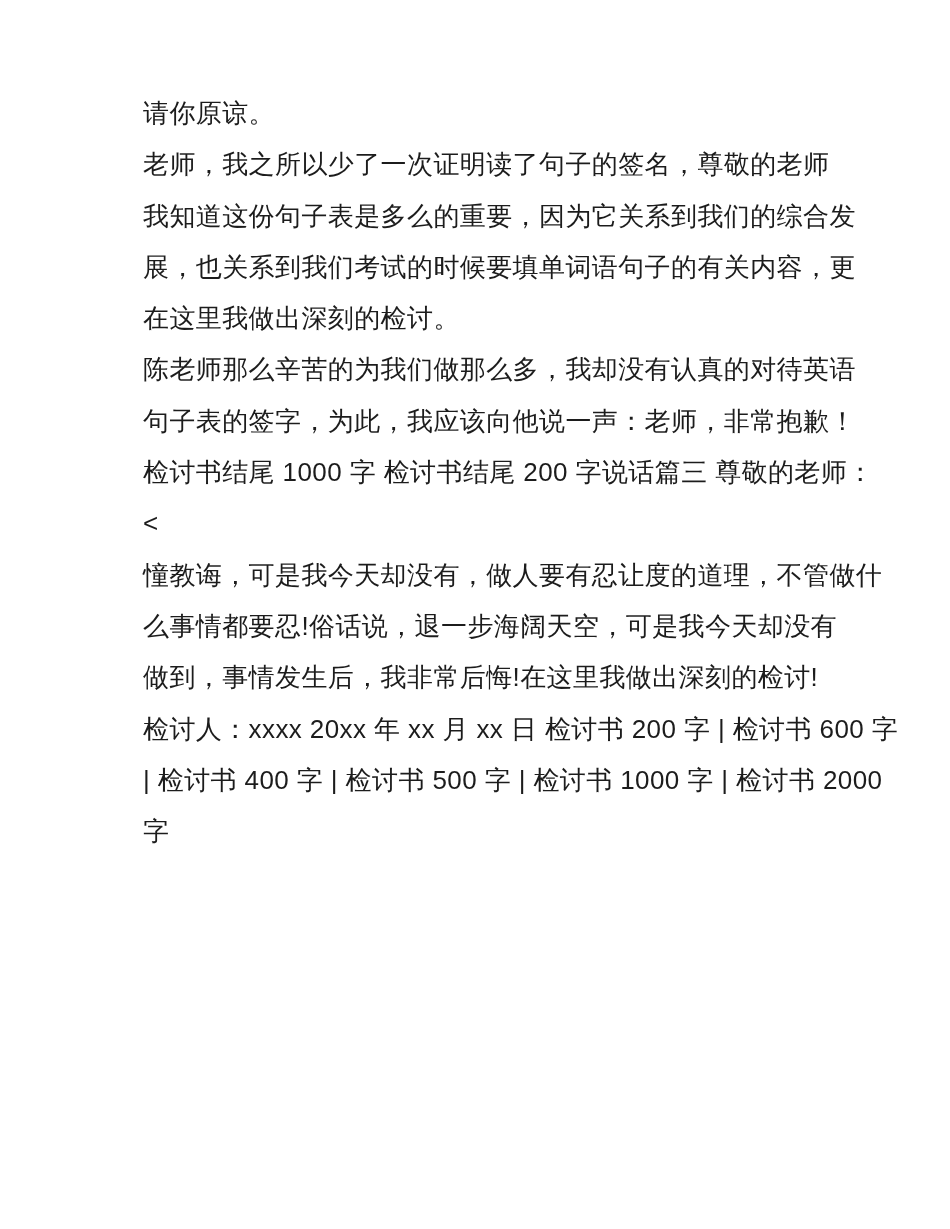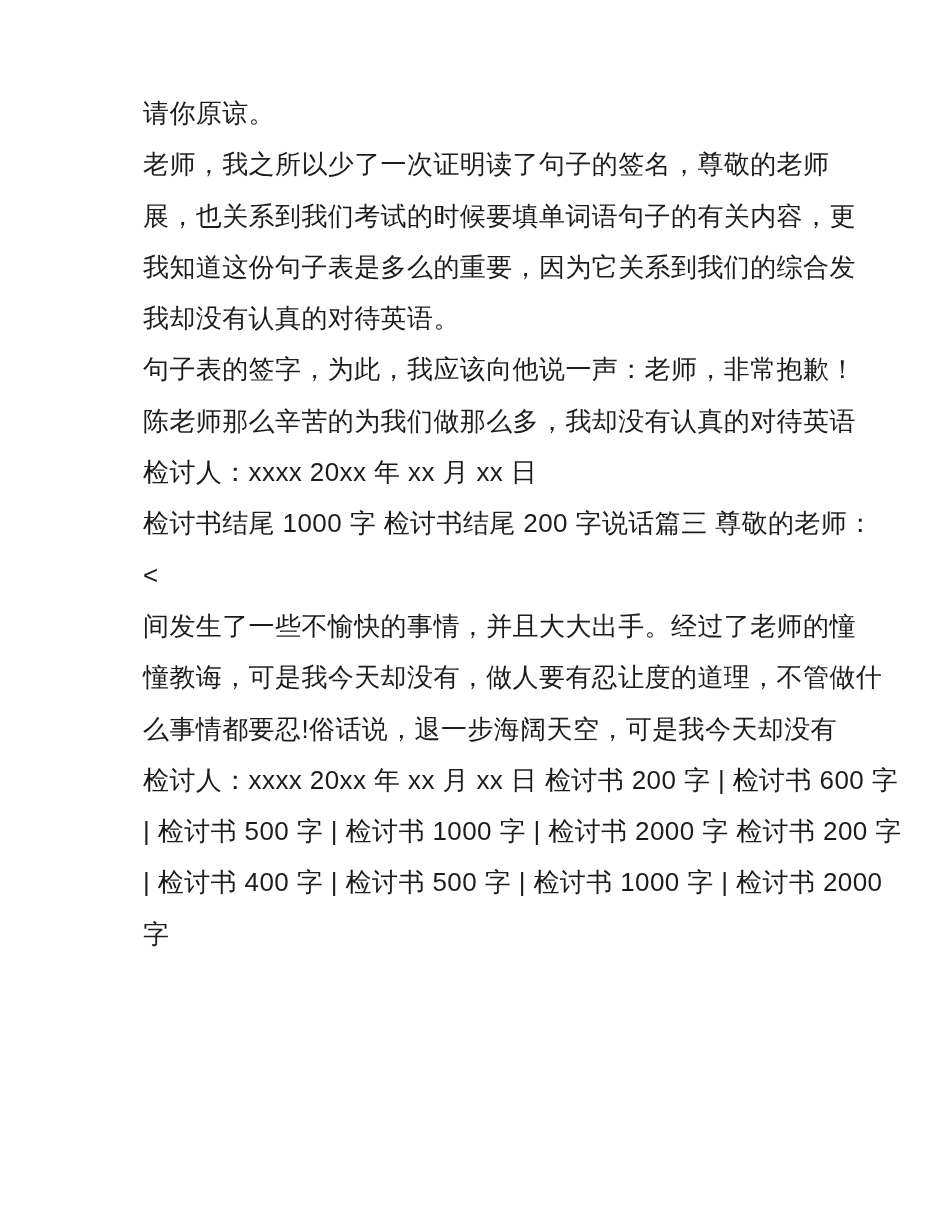--- a/index.html
+++ b/index.html
@@ -29,28 +29,26 @@
     text-align: left;
     font-weight: 400;
   }
 </style>
 </head>
 <body>
 
 <div class="page">
   <div class="doc-line">请你原谅。</div>
   <div class="doc-line">老师，我之所以少了一次证明读了句子的签名，尊敬的老师</div>
+  <div class="doc-line">我知道这份句子表是多么的重要，因为它关系到我们的综合发</div>
   <div class="doc-line">展，也关系到我们考试的时候要填单词语句子的有关内容，更</div>
-  <div class="doc-line">我知道这份句子表是多么的重要，因为它关系到我们的综合发</div>
-  <div class="doc-line">我却没有认真的对待英语。</div>
+  <div class="doc-line">在这里我做出深刻的检讨。</div>
+  <div class="doc-line">陈老师那么辛苦的为我们做那么多，我却没有认真的对待英语</div>
   <div class="doc-line">句子表的签字，为此，我应该向他说一声：老师，非常抱歉！</div>
-  <div class="doc-line">陈老师那么辛苦的为我们做那么多，我却没有认真的对待英语</div>
-  <div class="doc-line">检讨人：xxxx 20xx 年 xx 月 xx 日</div>
   <div class="doc-line">检讨书结尾 1000 字 检讨书结尾 200 字说话篇三 尊敬的老师：</div>
   <div class="doc-line">&lt;</div>
-  <div class="doc-line">间发生了一些不愉快的事情，并且大大出手。经过了老师的憧</div>
   <div class="doc-line">憧教诲，可是我今天却没有，做人要有忍让度的道理，不管做什</div>
   <div class="doc-line">么事情都要忍!俗话说，退一步海阔天空，可是我今天却没有</div>
+  <div class="doc-line">做到，事情发生后，我非常后悔!在这里我做出深刻的检讨!</div>
   <div class="doc-line">检讨人：xxxx 20xx 年 xx 月 xx 日 检讨书 200 字 | 检讨书 600 字</div>
-  <div class="doc-line">| 检讨书 500 字 | 检讨书 1000 字 | 检讨书 2000 字 检讨书 200 字</div>
   <div class="doc-line">| 检讨书 400 字 | 检讨书 500 字 | 检讨书 1000 字 | 检讨书 2000</div>
   <div class="doc-line">字</div>
 </div>
 
 </body></html>

